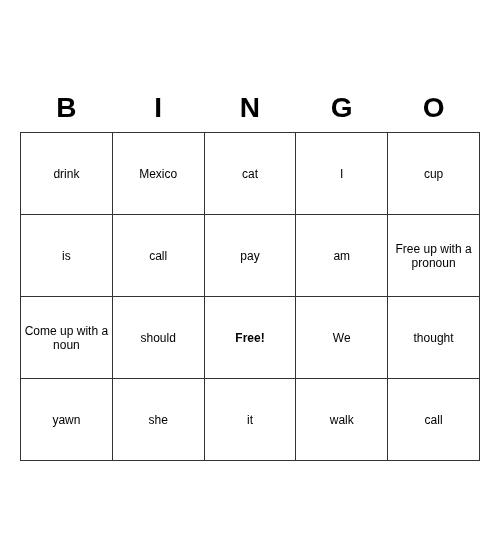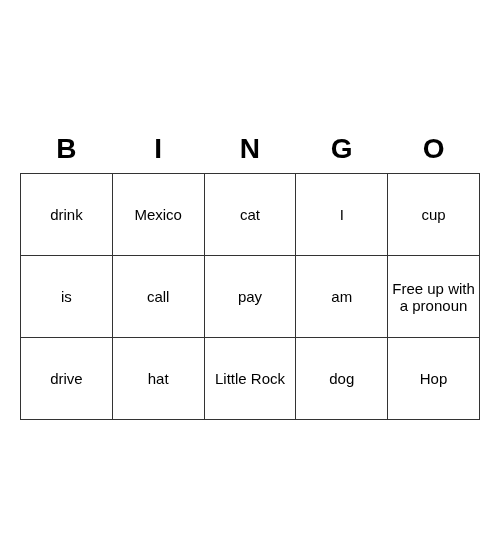--- a/index.html
+++ b/index.html
@@ -30,21 +30,21 @@
       font-size: 28px;
       font-weight: bold;
       width: 92px;
       height: 50px;
       border: none;
     }
 
     .bingo-card td {
       width: 92px;
       height: 82px;
-      font-size: 15px;
+      font-size: 12px;
     }
 
     .free-cell {
       font-size: 20px;
       font-weight: bold;
     }
   </style>
 </head>
 <body>
 
@@ -67,20 +67,27 @@
         <td>cup</td>
       </tr>
       <tr>
         <td>is</td>
         <td>call</td>
         <td>pay</td>
         <td>am</td>
         <td>Free up with a pronoun</td>
       </tr>
       <tr>
-        <td>drive</td>
-        <td>hat</td>
-        <td>Little Rock</td>
-        <td>dog</td>
-        <td>Hop</td>
+        <td>Come up with a noun</td>
+        <td>should</td>
+        <td class="free-cell">Free!</td>
+        <td>We</td>
+        <td>thought</td>
+      </tr>
+      <tr>
+        <td>yawn</td>
+        <td>she</td>
+        <td>it</td>
+        <td>walk</td>
+        <td>call</td>
       </tr>
     </tbody>
 </table>
 
 </body></html>

